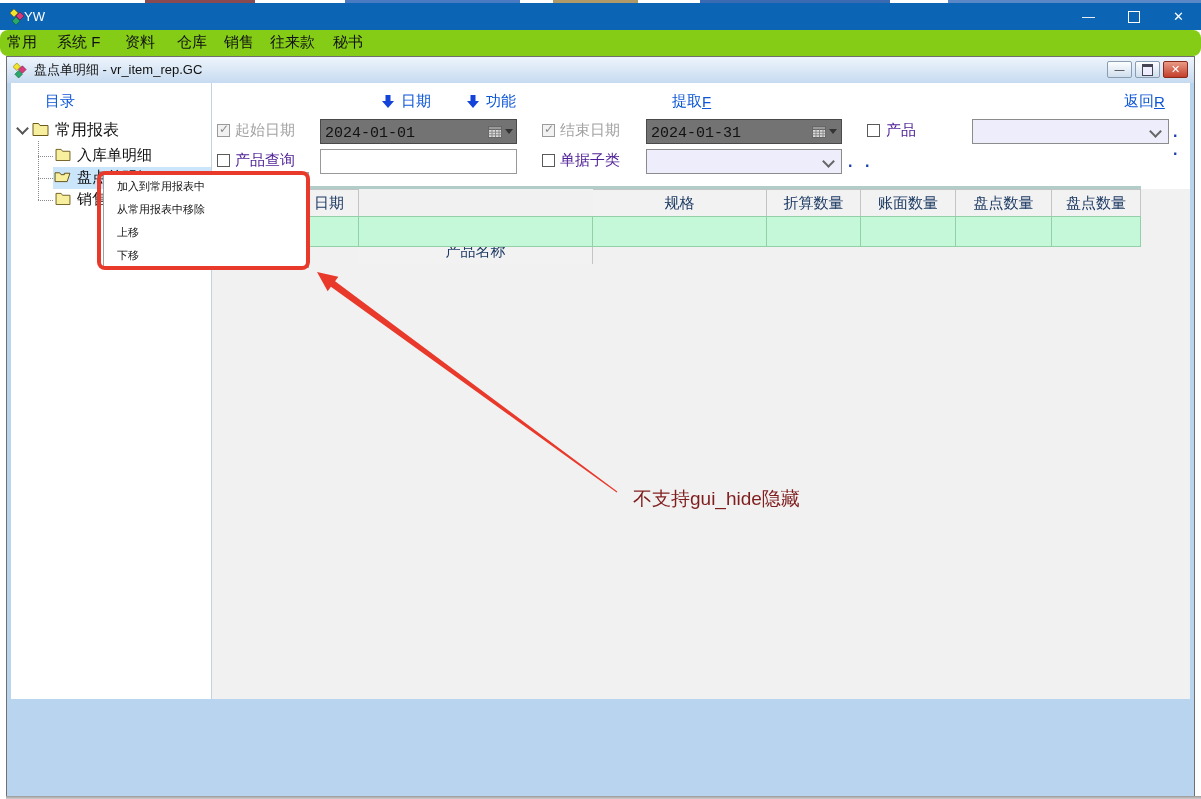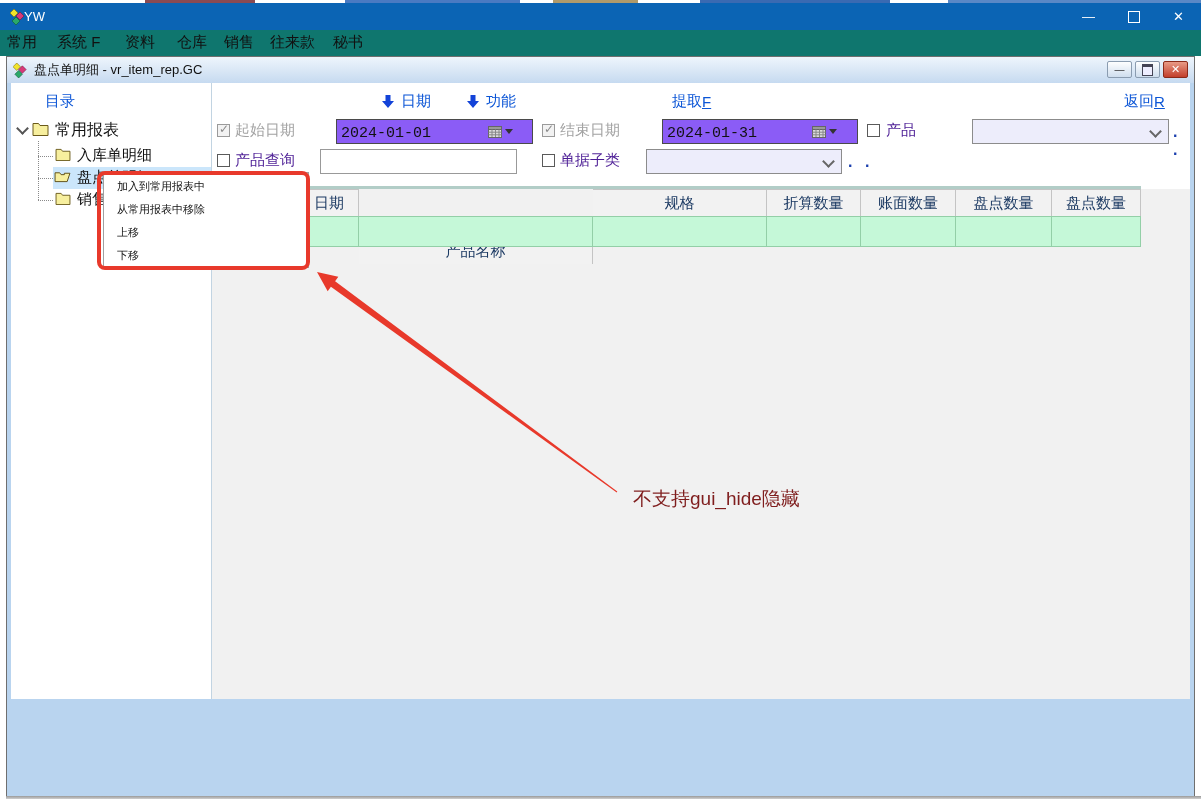--- a/index.html
+++ b/index.html
@@ -11,21 +11,21 @@
   .frag{position:absolute;top:0;height:3px;}
 
   
   .titlebar{position:absolute;left:0;top:3px;width:1201px;height:27px;background:#0b64b4;display:flex;align-items:center;}
   .app-title{color:#fff;font-size:13px;margin-left:8px;}
   .win-controls{position:absolute;right:0;top:0;height:27px;display:flex;}
   .wbtn{width:45px;height:27px;display:flex;align-items:center;justify-content:center;color:#fff;font-size:13px;}
   .wbtn .sq{width:10px;height:10px;border:1px solid #fff;display:block;}
 
   
-  .menubar{position:absolute;left:0;top:30px;width:1201px;height:26px;background:#0f766e;}
+  .menubar{position:absolute;left:0;top:30px;width:1201px;height:26px;background:#84cc16;border-radius:8px;}
   .menu-item{position:absolute;top:3px;font-size:15px;color:#111;cursor:default;}
 
   
   .child{position:absolute;left:6px;top:56px;width:1189px;height:743px;border:1px solid #6f6f6f;
          background:#b9d4ef;box-sizing:border-box;}
   .child-titlebar{position:relative;width:100%;height:26px;
         background:linear-gradient(#eef5fc,#c6daf0);display:flex;align-items:center;}
   .child-title{font-size:13px;color:#111;margin-left:6px;}
   .child-btns{position:absolute;right:6px;top:4px;display:flex;gap:3px;}
   .cbtn{width:25px;height:17px;border:1px solid #8a9cb0;border-radius:2px;box-sizing:border-box;
@@ -47,22 +47,22 @@
   .dot-v{position:absolute;left:27px;top:58px;width:1px;height:59px;border-left:1px dotted #8a8a8a;}
   .dot-h{position:absolute;width:15px;height:1px;border-top:1px dotted #8a8a8a;left:27px;}
   .chev{display:inline-block;width:7px;height:7px;border-right:2px solid #555;border-bottom:2px solid #555;transform:rotate(45deg);}
 
   
   .cb{position:absolute;width:13px;height:13px;border:1px solid #5a5a5a;background:#fff;box-sizing:border-box;}
   .cb.checked-disabled{background:#f2f2f2;border-color:#9a9a9a;}
   .cb.checked-disabled::after{content:"✓";position:absolute;left:1px;top:-3px;font-size:12px;color:#8a8a8a;}
   .flabel{position:absolute;font-size:15px;color:#4c1d95;}
   .flabel.gray{color:#a2a2a2;}
-  .dinput{position:absolute;height:25px;border:1px solid #4a4a4a;background:#8b5cf6;box-sizing:border-box;
-          font-family:"Liberation Mono","DejaVu Sans Mono",monospace;font-size:15px;padding:4px 24px 0 4px;color:#111;margin-left:16px;}
+  .dinput{position:absolute;height:25px;border:1px solid #4a4a4a;background:#737373;box-sizing:border-box;
+          font-family:"Liberation Mono","DejaVu Sans Mono",monospace;font-size:15px;padding:4px 24px 0 4px;color:#111;}
   .tinput{position:absolute;height:25px;border:1px solid #999;background:#fff;box-sizing:border-box;font-size:15px;padding:0 4px;}
   .combo{position:absolute;height:25px;background:#ededfb;border:1px solid #8c8c8c;box-sizing:border-box;}
   .combo .chevd{position:absolute;right:8px;top:7px;width:7px;height:7px;border-right:2px solid #666;border-bottom:2px solid #666;transform:rotate(45deg);}
   .calwrap{position:absolute;display:flex;align-items:center;gap:3px;}
   .tri-down{width:0;height:0;border-left:4px solid transparent;border-right:4px solid transparent;border-top:5px solid #333;}
   .dots{position:absolute;color:#1b3fae;font-weight:bold;font-size:16px;letter-spacing:4px;}
 
   
   .teal-line{position:absolute;left:201px;top:103px;width:929px;height:3px;background:#b2cdc7;}
   .gray-body{position:absolute;left:201px;top:106px;width:978px;height:610px;background:#f1f1f1;}

